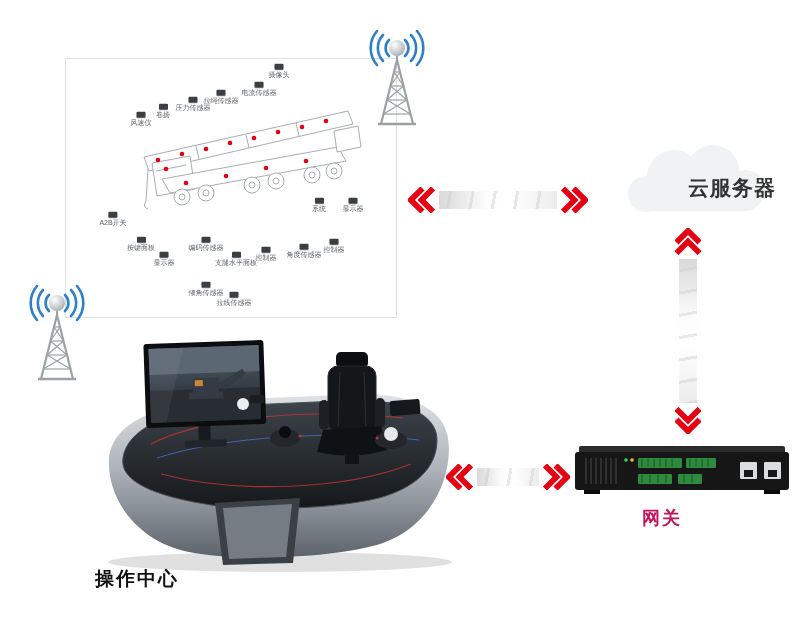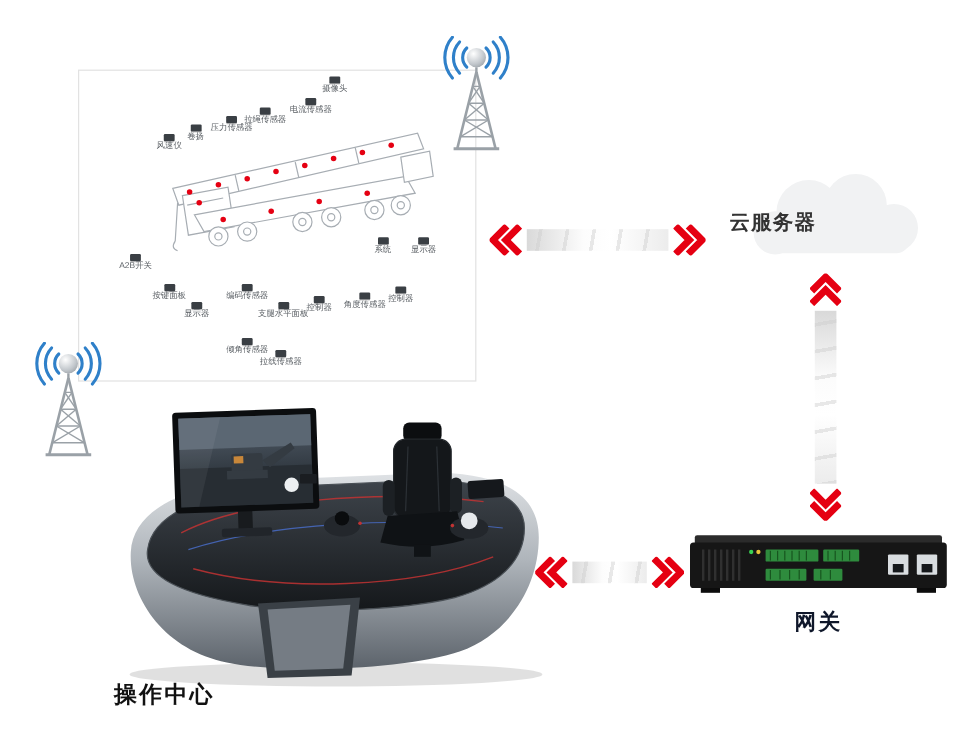--- a/index.html
+++ b/index.html
@@ -29,22 +29,22 @@
   .tower{position:absolute;width:90px;height:100px;}
   .tower-tr{left:352px;top:30px;}
   .tower-left{left:12px;top:285px;}
   .wifi path{stroke:var(--wifi-blue,#2f80c9);stroke-width:2.6;fill:none;stroke-linecap:round;}
   .lattice line,.lattice path{stroke:#9aa1a7;fill:none;}
 
   
   .cloud{position:absolute;left:608px;top:132px;width:168px;height:102px;}
   .cloud-shape{fill:var(--cloud-fill,#f1f2f3);}
   .cloud-label{
-    position:absolute;left:0;right:0;top:42px;text-align:left;
-    font-size:17px;font-weight:bold;color:#333;letter-spacing:1px;
+    position:absolute;left:0;right:0;top:42px;text-align:right;
+    font-size:21px;font-weight:bold;color:#333;letter-spacing:1px;
   }
 
   
   .arrow-h{position:absolute;display:flex;align-items:center;}
   .arrow1{left:408px;top:186px;width:180px;height:28px;}
   .arrow2{left:446px;top:463px;width:124px;height:28px;}
   .arrow-v{position:absolute;left:675px;top:228px;width:26px;height:206px;display:flex;flex-direction:column;align-items:center;}
   .chev path{stroke:var(--accent-red,#e50012);stroke-width:6;fill:none;stroke-linejoin:miter;}
   .bar-h{
     flex:1;height:18px;margin:0 4px;
@@ -55,22 +55,22 @@
   .bar-v{
     flex:1;width:18px;margin:4px 0;
     background:
       repeating-linear-gradient(170deg, rgba(255,255,255,0) 0 10px, rgba(205,205,205,.45) 10px 13px, rgba(255,255,255,0) 13px 22px),
       linear-gradient(180deg,#d9d9d9,#fcfcfc 40%,#ffffff 60%,#ececec);
   }
 
   
   .gateway{position:absolute;left:572px;top:440px;width:220px;height:58px;}
   .gateway-label{
-    position:absolute;left:572px;top:506px;width:220px;text-align:center;
-    font-size:18px;font-weight:bold;color:#0f172a;letter-spacing:2px;
+    position:absolute;left:552px;top:506px;width:220px;text-align:center;
+    font-size:18px;font-weight:bold;color:#be185d;letter-spacing:2px;
   }
 
   
   .console{position:absolute;left:95px;top:338px;width:365px;height:235px;}
   .console-label{
     position:absolute;left:95px;top:566px;width:320px;text-align:left;
     font-size:19px;font-weight:bold;color:#111;letter-spacing:2px;
   }
   .trim-red{stroke:#c23333;stroke-width:1.2;fill:none;opacity:.85;}
   .trim-blue{stroke:#4a6fd0;stroke-width:1;fill:none;opacity:.8;}

